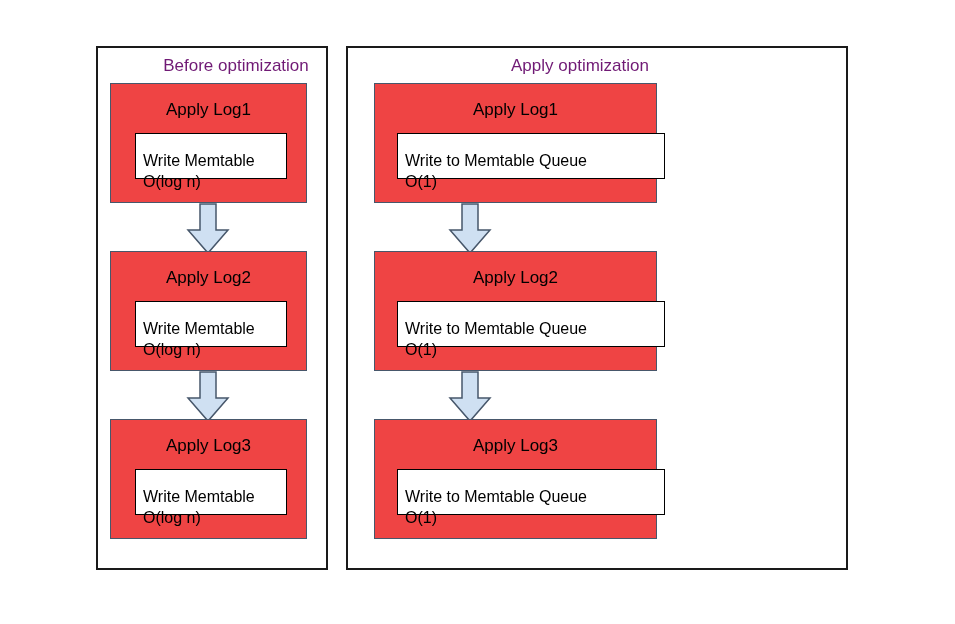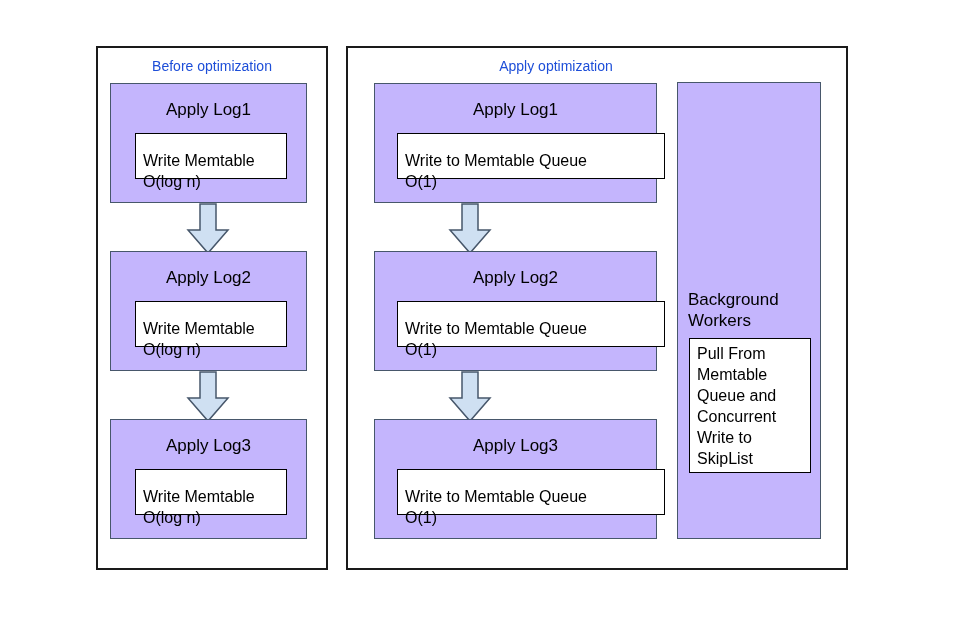--- a/index.html
+++ b/index.html
@@ -27,32 +27,33 @@
     border: 2px solid #1a1a1a;
     background: #ffffff;
     box-sizing: border-box;
   }
   #panel-before { left: 96px;  top: 46px; width: 232px; height: 524px; }
   #panel-after  { left: 346px; top: 46px; width: 502px; height: 524px; }
 
   .panel-title {
     position: absolute;
     top: 56px;
-    font-size: 14px;
+    font-size: 17px;
     line-height: 20px;
-    color: #1d4ed8;
+    color: #701a75;
     white-space: nowrap;
+    padding-left: 24px;
   }
   #title-before { left: 96px;  width: 232px; text-align: center; }
   #title-after  { left: 346px; width: 420px; text-align: center; }
 
   
   .stage {
     position: absolute;
-    background: #c4b5fd;
+    background: #ef4444;
     border: 1.5px solid #47576b;
     box-sizing: border-box;
     text-decoration: underline;
   }
   .stage-label {
     position: absolute;
     left: 0;
     right: 0;
     text-align: center;
     font-size: 17px;
@@ -191,24 +192,14 @@
   </svg>
 
   <div class="stage" id="stage-a3">
     <div class="stage-label">Apply Log3</div>
     <div class="inner-box" id="box-a3">
       <span class="l1">Write to Memtable Queue</span>
       <span class="l2">O(1)</span>
     </div>
   </div>
 
-  <div class="stage" id="stage-bg">
-    <div id="bg-label">Background
-Workers</div>
-    <div class="inner-box" id="box-bg">Pull From
-Memtable
-Queue and
-Concurrent
-Write to
-SkipList</div>
-  </div>
 
 </div>
 
 </body></html>

